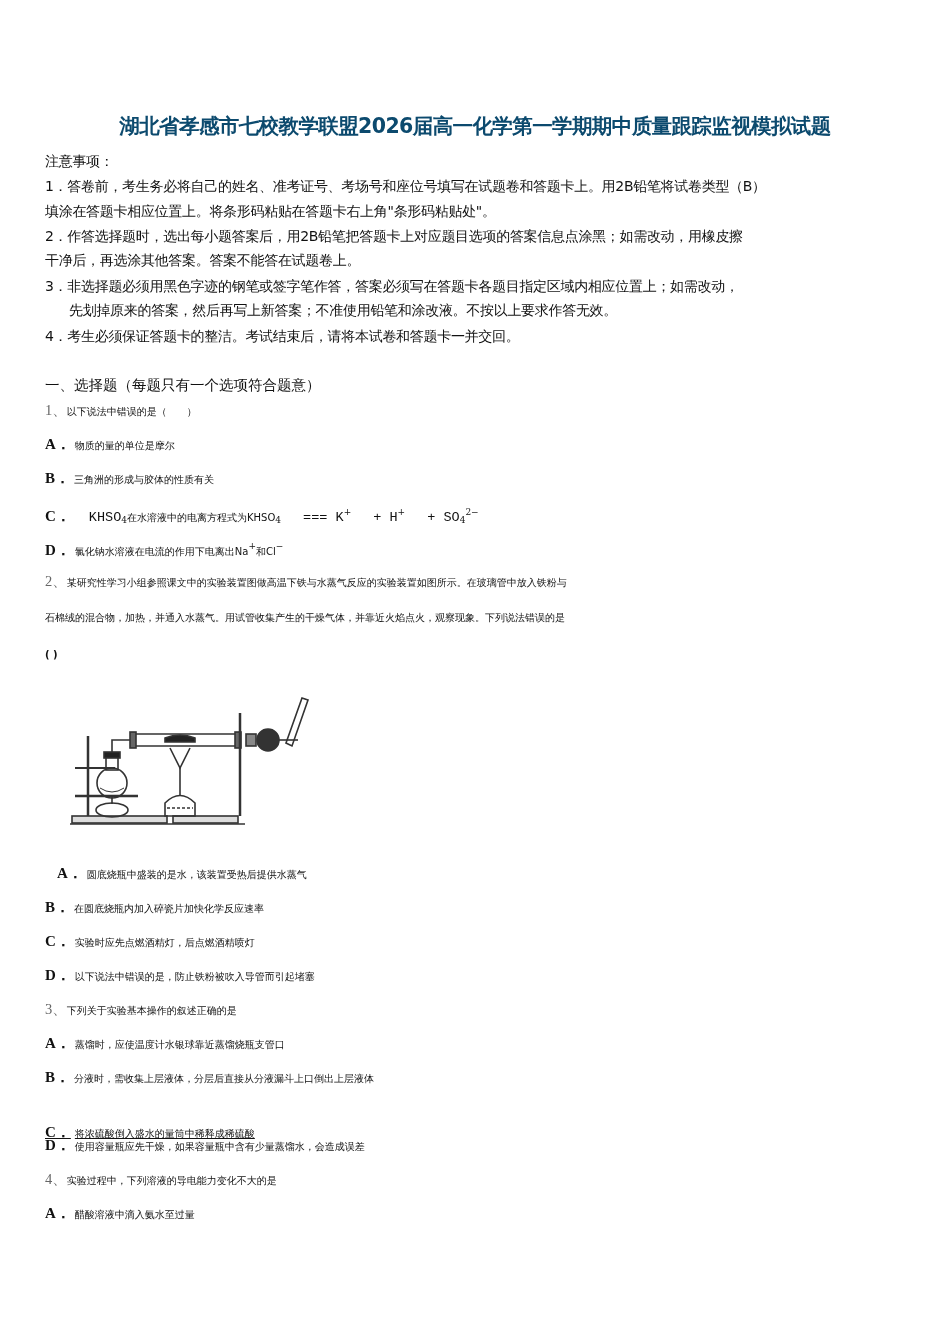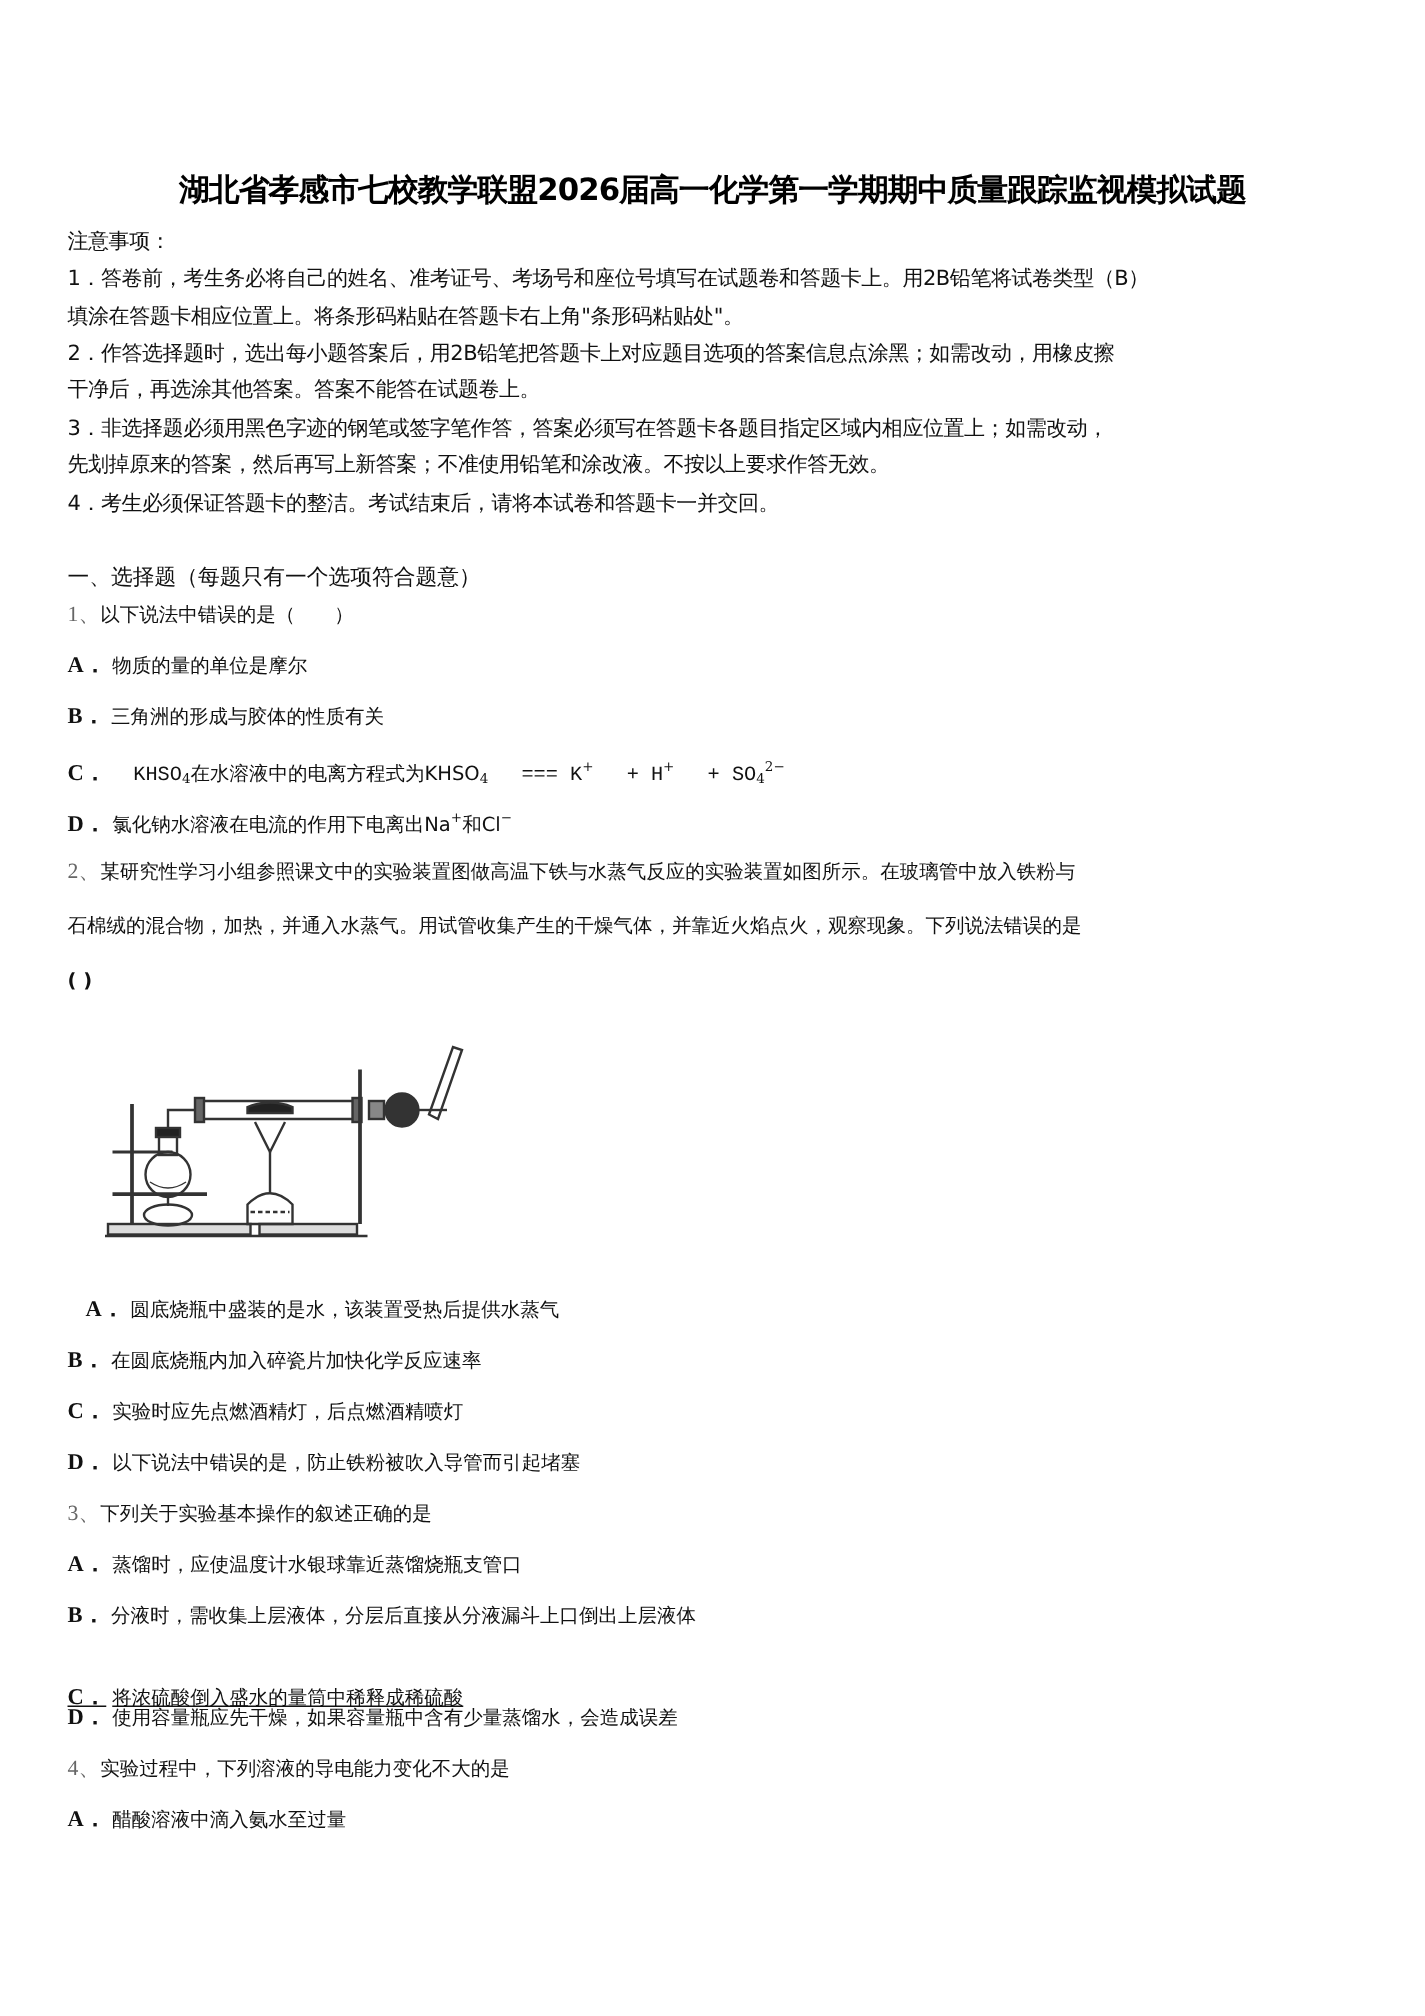--- a/index.html
+++ b/index.html
@@ -18,21 +18,21 @@
     .page-title {
       position: absolute;
       left: 0;
       top: 112px;
       width: 950px;
       text-align: center;
       font-family: "DejaVu Sans", "Liberation Sans", sans-serif;
       font-weight: bold;
       font-size: 20.5px;
       letter-spacing: -0.6px;
-      color: #000000;
+      color: #0c4a6e;
       white-space: nowrap;
     }
     .line {
       position: absolute;
       left: 45px;
       white-space: nowrap;
       font-size: 14.5px;
       line-height: 20px;
       color: #111;
     }
@@ -51,21 +51,21 @@
       font-family: "Liberation Serif", serif;
     }
     .opt-letter {
       font-weight: bold;
       font-family: "Liberation Serif", serif;
       font-size: 15px;
       margin-right: 4px;
     }
     .opt-text {
       font-family: "DejaVu Sans", "Liberation Sans", sans-serif;
-      font-size: 13px;
+      font-size: 10px;
     }
     .mono {
       font-family: "Liberation Mono", "DejaVu Sans Mono", monospace;
       font-size: 13.5px;
       padding-left: 14px;
     }
     sub { font-size: 9px; vertical-align: -2px; }
     sup { font-size: 9px; vertical-align: 6px; }
     .figure {
       position: absolute;
@@ -79,21 +79,21 @@
 <body>
 
 <div class="page-title">湖北省孝感市七校教学联盟2026届高一化学第一学期期中质量跟踪监视模拟试题</div>
 
 <div class="line notice" style="top:151px;">注意事项：</div>
 <div class="line notice" style="top:176px;">1．答卷前，考生务必将自己的姓名、准考证号、考场号和座位号填写在试题卷和答题卡上。用2B铅笔将试卷类型（B）</div>
 <div class="line notice" style="top:201px;">填涂在答题卡相应位置上。将条形码粘贴在答题卡右上角"条形码粘贴处"。</div>
 <div class="line notice" style="top:226px;">2．作答选择题时，选出每小题答案后，用2B铅笔把答题卡上对应题目选项的答案信息点涂黑；如需改动，用橡皮擦</div>
 <div class="line notice" style="top:250px;">干净后，再选涂其他答案。答案不能答在试题卷上。</div>
 <div class="line notice" style="top:276px;">3．非选择题必须用黑色字迹的钢笔或签字笔作答，答案必须写在答题卡各题目指定区域内相应位置上；如需改动，</div>
-<div class="line notice" style="top:300px;">先划掉原来的答案，然后再写上新答案；不准使用铅笔和涂改液。不按以上要求作答无效。</div>
+<div class="line notice" style="top:300px;margin-left:24px;">先划掉原来的答案，然后再写上新答案；不准使用铅笔和涂改液。不按以上要求作答无效。</div>
 <div class="line notice" style="top:326px;">4．考生必须保证答题卡的整洁。考试结束后，请将本试卷和答题卡一并交回。</div>
 
 <div class="line section" style="top:375px;">一、选择题（每题只有一个选项符合题意）</div>
 
 <div class="line" style="top:400px;">
   <span class="qnum">1、</span><span class="opt-text">以下说法中错误的是（　　）</span>
 </div>
 <div class="line" style="top:434px;">
   <span class="opt-letter">A．</span><span class="opt-text">物质的量的单位是摩尔</span>
 </div>

